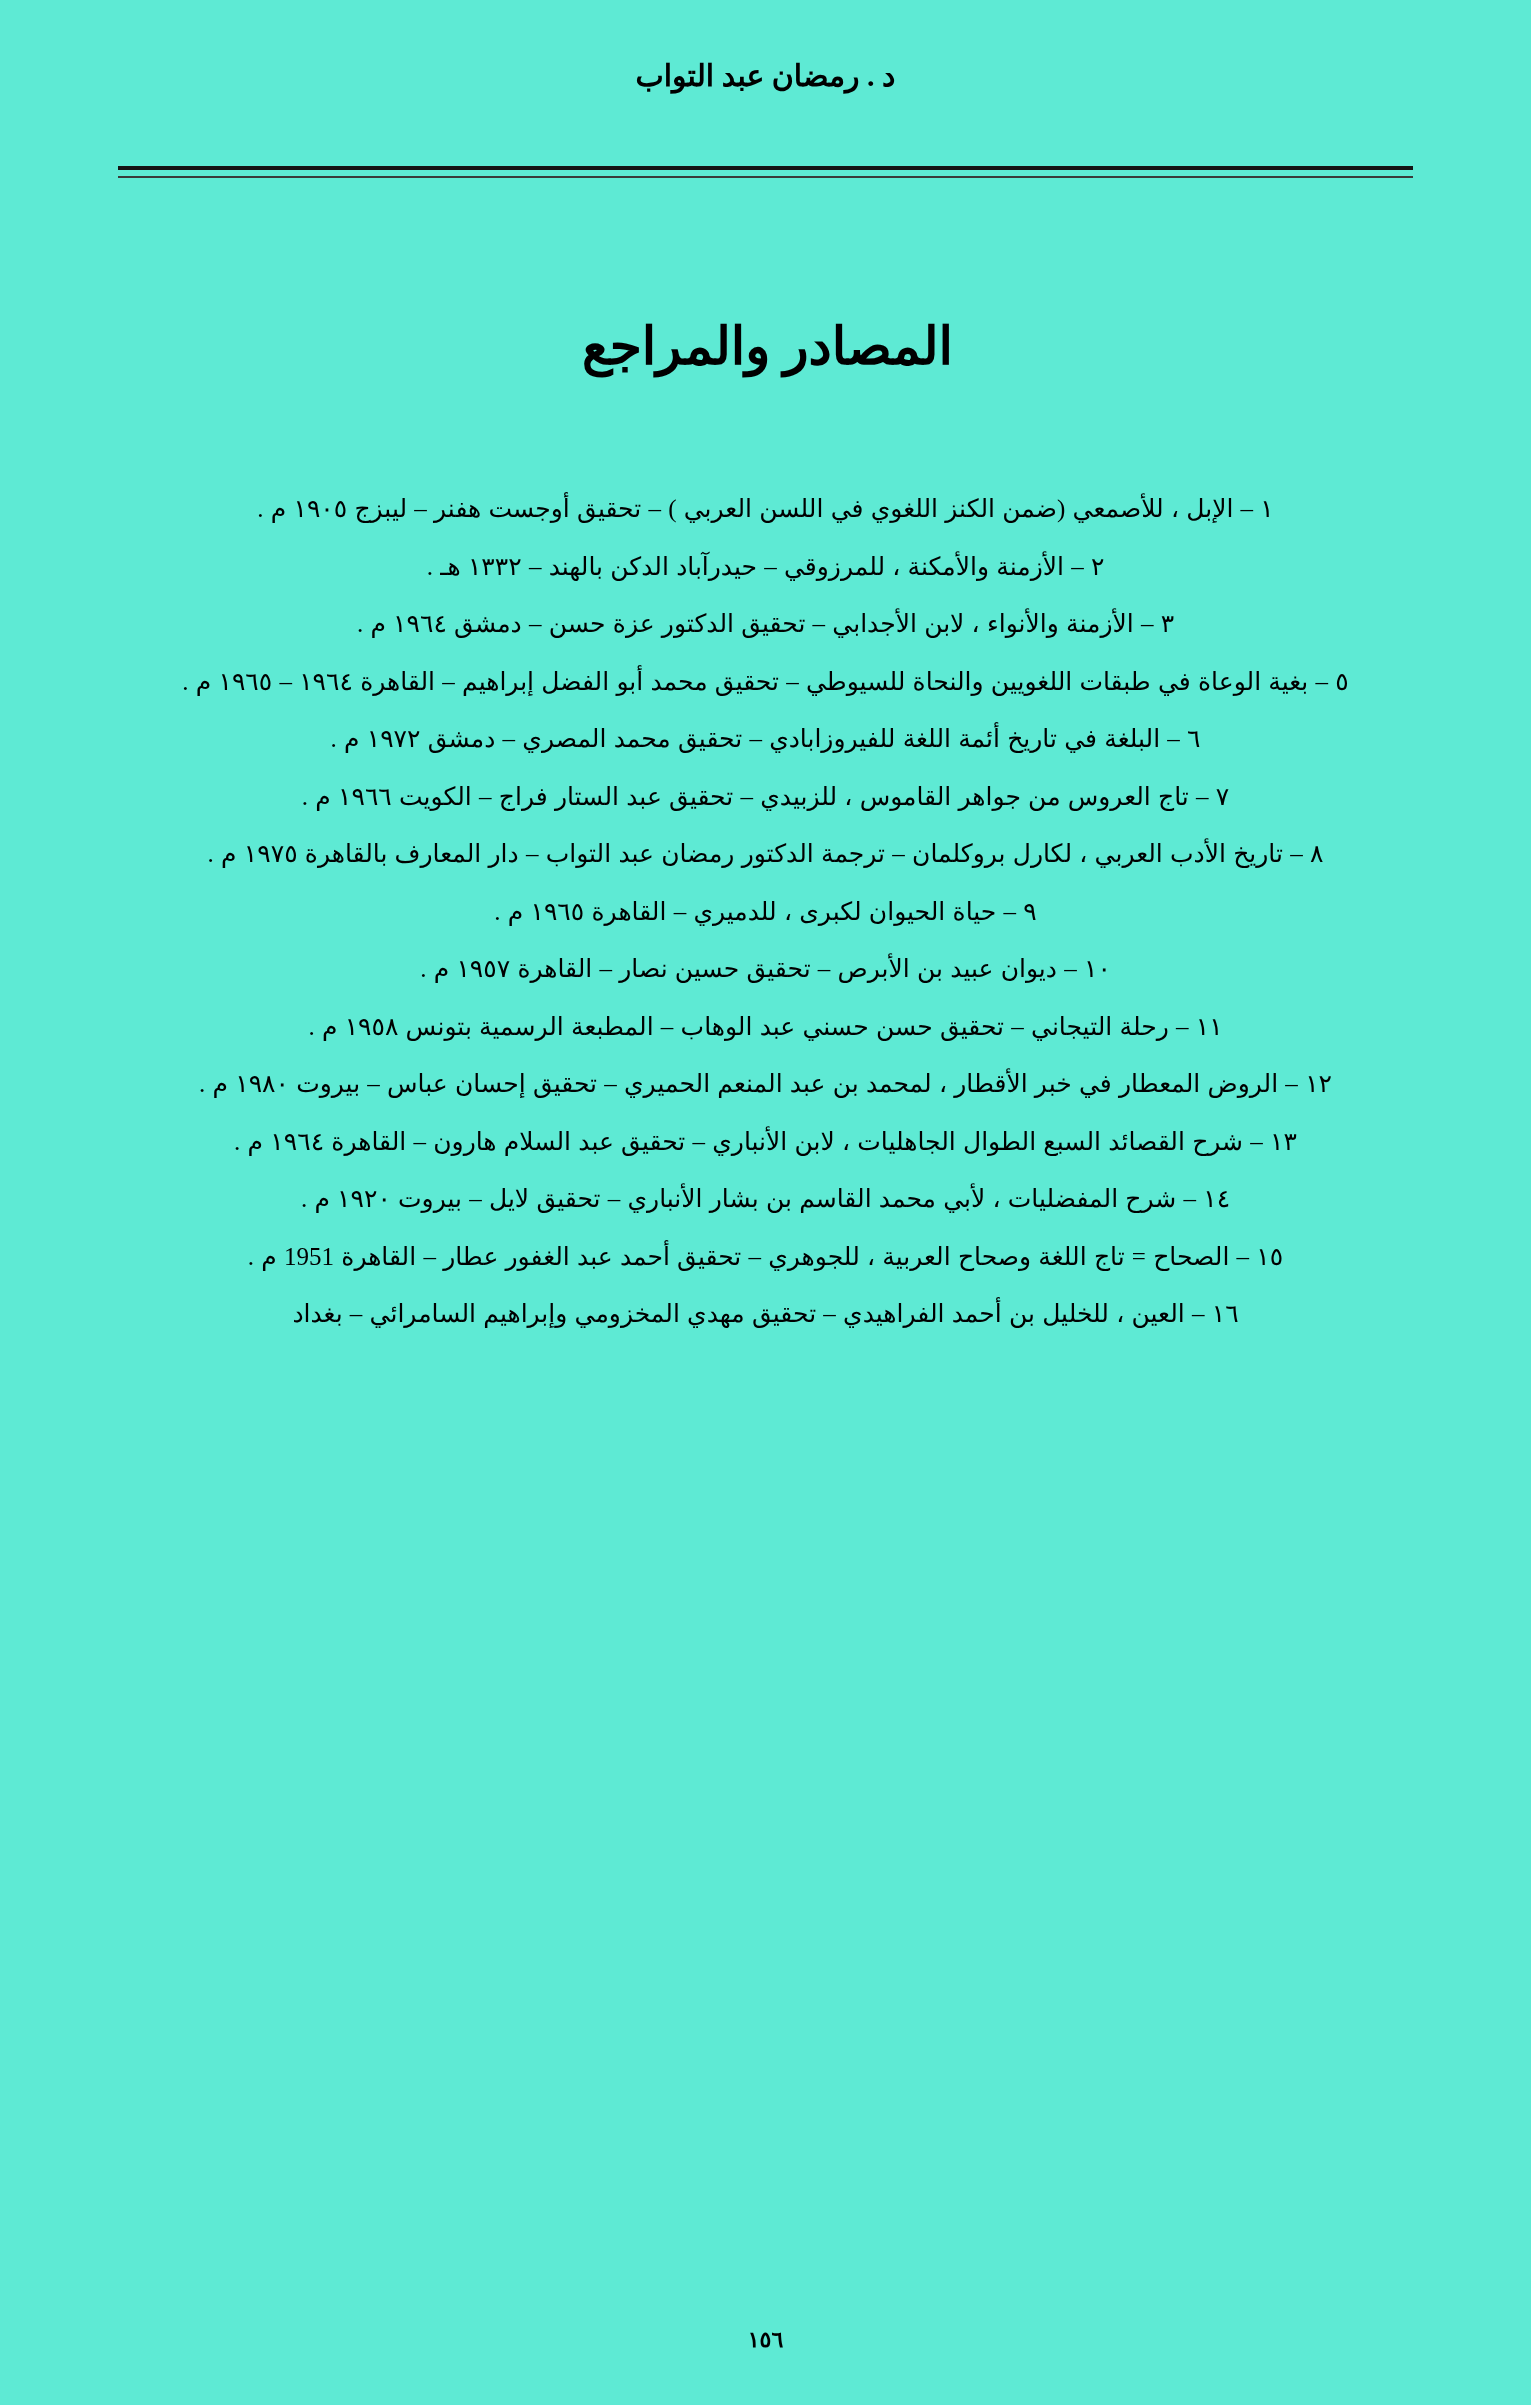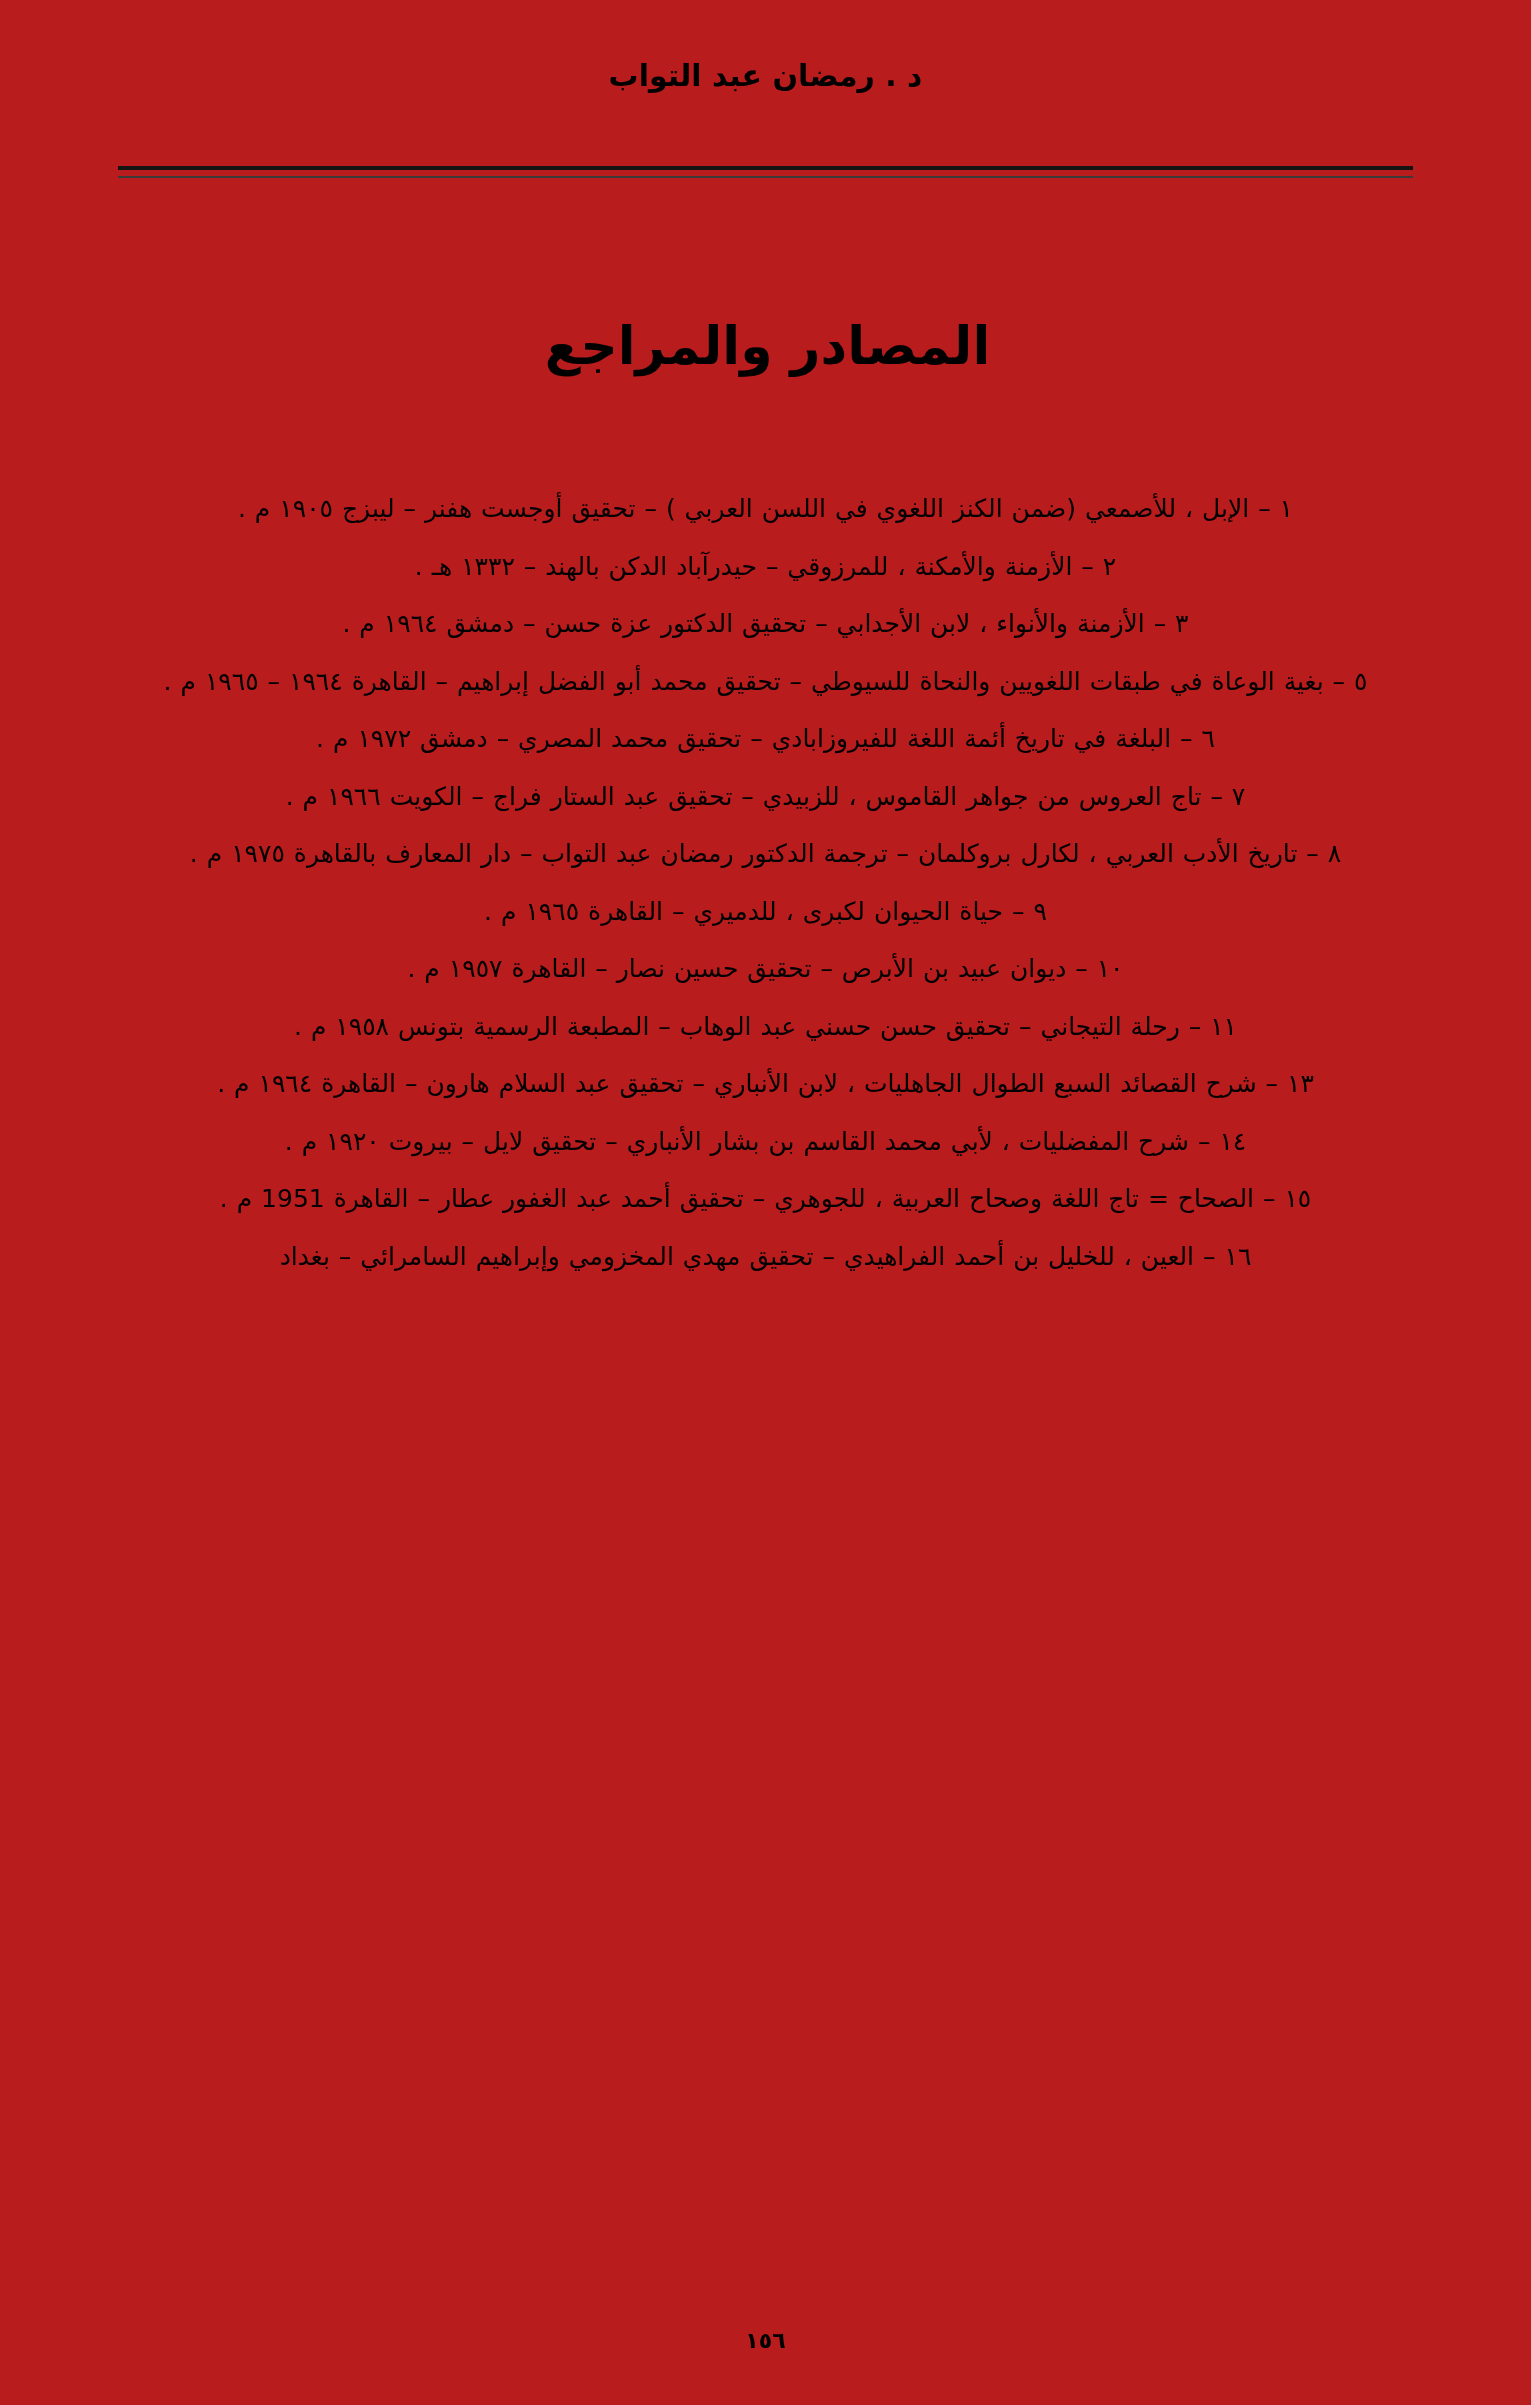--- a/index.html
+++ b/index.html
@@ -10,23 +10,24 @@
   }
   body {
     font-family: "DejaVu Sans", "Liberation Sans", sans-serif;
     color: #000000;
   }
   .page {
     position: relative;
     width: 1531px;
     height: 2405px;
     margin: 0 auto;
-    background: #b91c1c;
+    background: #5eead4;
     box-sizing: border-box;
     overflow: hidden;
+    font-family: Liberation Serif, serif;
   }
 
   
   .running-head {
     position: absolute;
     top: 58px;
     left: 0;
     right: 0;
     text-align: center;
     font-size: 30px;
@@ -112,20 +113,21 @@
       <p class="ref-item">١ – الإبل ، للأصمعي (ضمن الكنز اللغوي في اللسن العربي ) – تحقيق أوجست هفنر – ليبزج ١٩٠٥ م .</p>
       <p class="ref-item">٢ – الأزمنة والأمكنة ، للمرزوقي – حيدرآباد الدكن بالهند – ١٣٣٢ هـ .</p>
       <p class="ref-item">٣ – الأزمنة والأنواء ، لابن الأجدابي – تحقيق الدكتور عزة حسن – دمشق ١٩٦٤ م .</p>
       <p class="ref-item">٥ – بغية الوعاة في طبقات اللغويين والنحاة للسيوطي – تحقيق محمد أبو الفضل إبراهيم – القاهرة ١٩٦٤ – ١٩٦٥ م .</p>
       <p class="ref-item">٦ – البلغة في تاريخ أئمة اللغة للفيروزابادي – تحقيق محمد المصري – دمشق ١٩٧٢ م .</p>
       <p class="ref-item">٧ – تاج العروس من جواهر القاموس ، للزبيدي – تحقيق عبد الستار فراج – الكويت ١٩٦٦ م .</p>
       <p class="ref-item">٨ – تاريخ الأدب العربي ، لكارل بروكلمان – ترجمة الدكتور رمضان عبد التواب – دار المعارف بالقاهرة ١٩٧٥ م .</p>
       <p class="ref-item">٩ – حياة الحيوان لكبرى ، للدميري – القاهرة ١٩٦٥ م .</p>
       <p class="ref-item">١٠ – ديوان عبيد بن الأبرص – تحقيق حسين نصار – القاهرة ١٩٥٧ م .</p>
       <p class="ref-item">١١ – رحلة التيجاني – تحقيق حسن حسني عبد الوهاب – المطبعة الرسمية بتونس ١٩٥٨ م .</p>
+      <p class="ref-item">١٢ – الروض المعطار في خبر الأقطار ، لمحمد بن عبد المنعم الحميري – تحقيق إحسان عباس – بيروت ١٩٨٠ م .</p>
       <p class="ref-item">١٣ – شرح القصائد السبع الطوال الجاهليات ، لابن الأنباري – تحقيق عبد السلام هارون – القاهرة ١٩٦٤ م .</p>
       <p class="ref-item">١٤ – شرح المفضليات ، لأبي محمد القاسم بن بشار الأنباري – تحقيق لايل – بيروت ١٩٢٠ م .</p>
       <p class="ref-item">١٥ – الصحاح = تاج اللغة وصحاح العربية ، للجوهري – تحقيق أحمد عبد الغفور عطار – القاهرة 1951 م .</p>
       <p class="ref-item">١٦ – العين ، للخليل بن أحمد الفراهيدي – تحقيق مهدي المخزومي وإبراهيم السامرائي – بغداد</p>
     </div>
 
   <div class="folio">١٥٦</div>
 
 </div>
 

